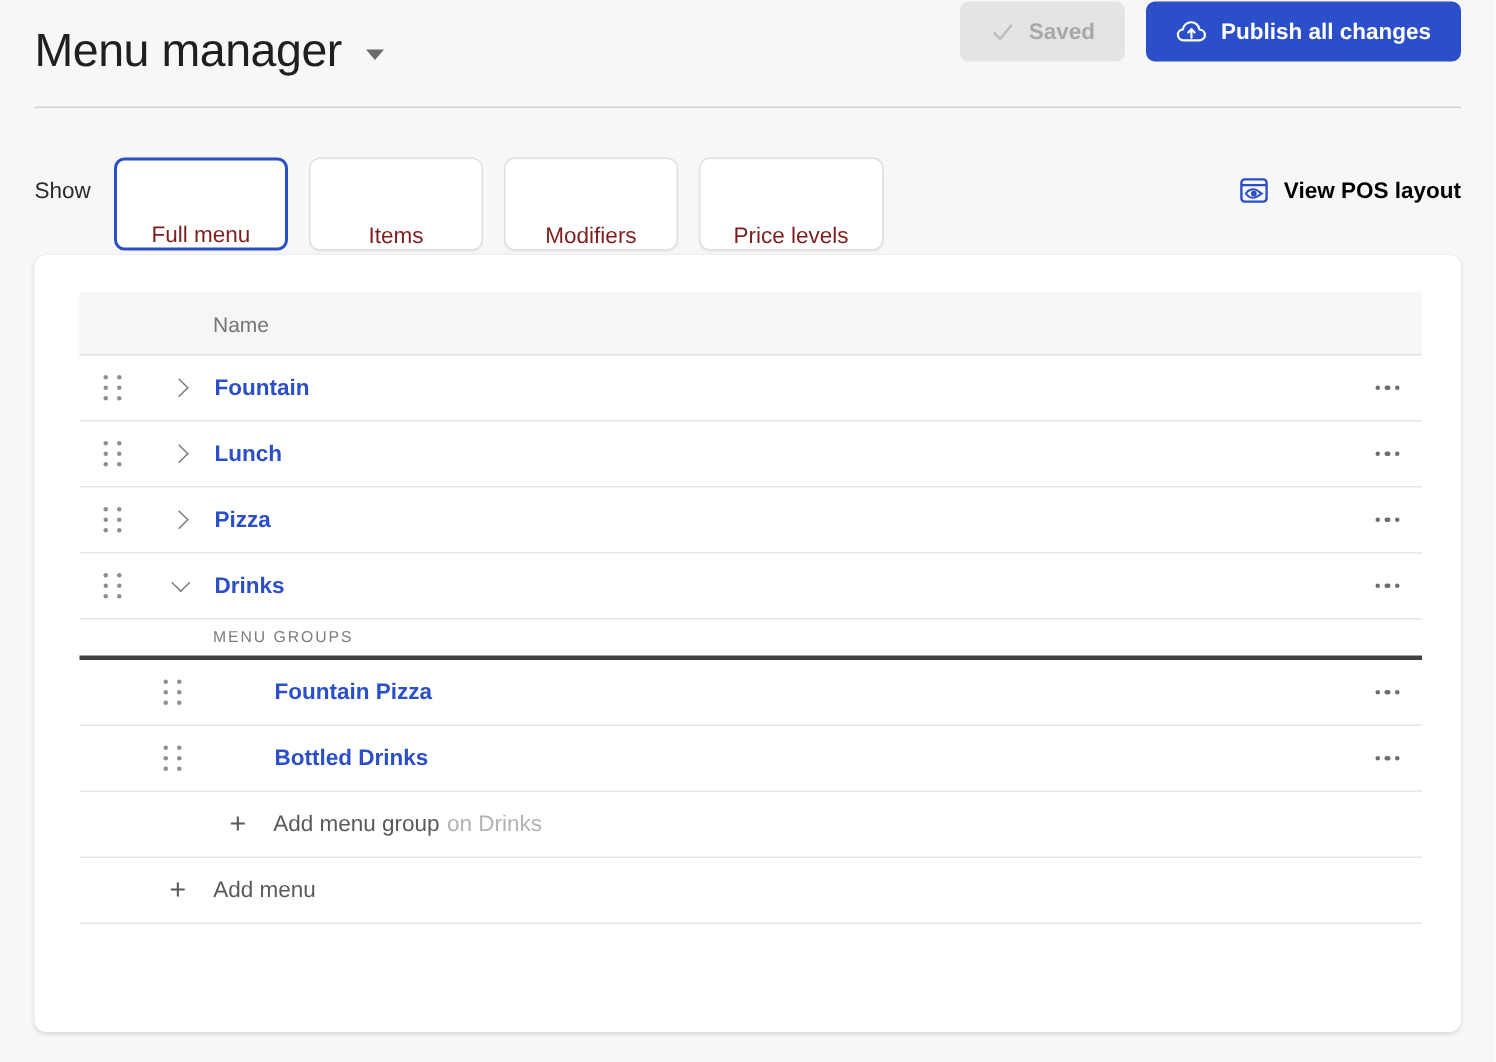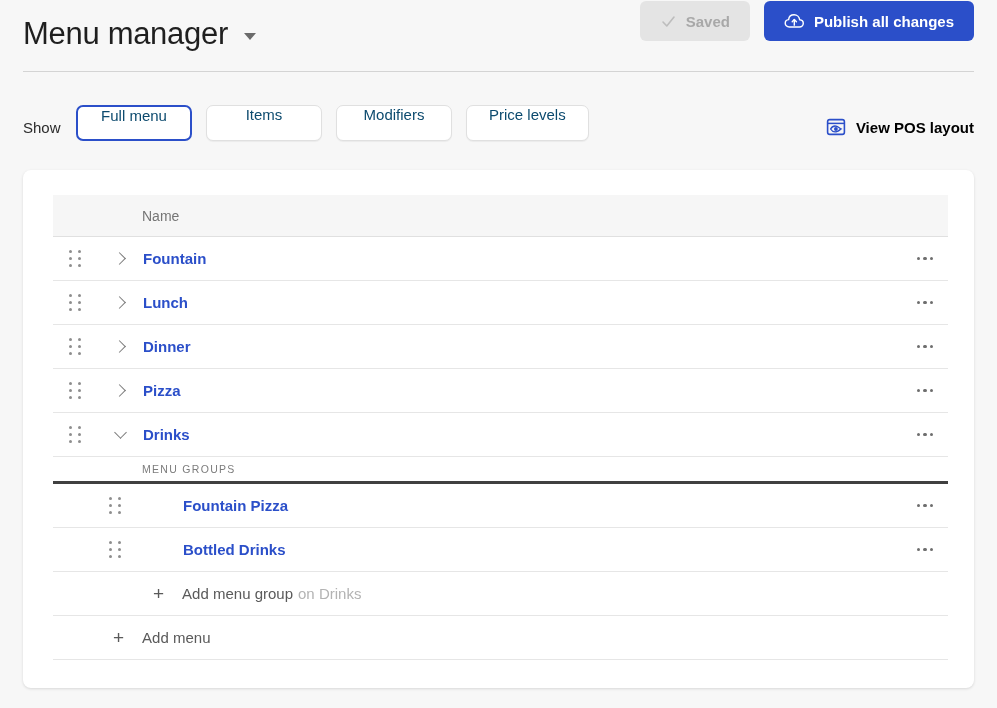--- a/index.html
+++ b/index.html
@@ -101,32 +101,32 @@
     font-size: 15px;
     color: #2b2b2b;
   }
   .chips {
     position: absolute;
     left: 53px; top: 0;
     display: flex;
     gap: 14px;
   }
   .chip {
-    height: 36px;
+    height: 62px;
     min-width: 116px;
     padding: 0 22px;
     box-sizing: border-box;
     background: #ffffff;
     border: 1px solid #e0e0e0;
     border-radius: 7px;
     font-family: "Liberation Sans", sans-serif;
     font-size: 15px;
-    color: #0c4a6e;
+    color: #7f1d1d;
     display: inline-flex;
-    align-items: flex-start;
+    align-items: flex-end;
     justify-content: center;
     cursor: pointer;
     box-shadow: 0 1px 1px rgba(0,0,0,0.05);
   }
   .chip.selected {
     border: 2px solid #2b4fc9;
     box-shadow: none;
   }
   .view-pos {
     position: absolute;
@@ -391,41 +391,20 @@
         <span class="chev right"></span>
       </span>
       <span class="row-name">Lunch</span>
       <span class="overflow-btn">
         <i></i>
           <i></i>
           <i></i>
       </span>
     </div>
 
-    <div class="row">
-      <span class="handle-slot">
-        <span class="drag-handle">
-          <i></i>
-            <i></i>
-            <i></i>
-            <i></i>
-            <i></i>
-            <i></i>
-        </span>
-      </span>
-      <span class="chev-slot">
-        <span class="chev right"></span>
-      </span>
-      <span class="row-name">Dinner</span>
-      <span class="overflow-btn">
-        <i></i>
-          <i></i>
-          <i></i>
-      </span>
-    </div>
 
     <div class="row">
       <span class="handle-slot">
         <span class="drag-handle">
           <i></i>
             <i></i>
             <i></i>
             <i></i>
             <i></i>
             <i></i>

